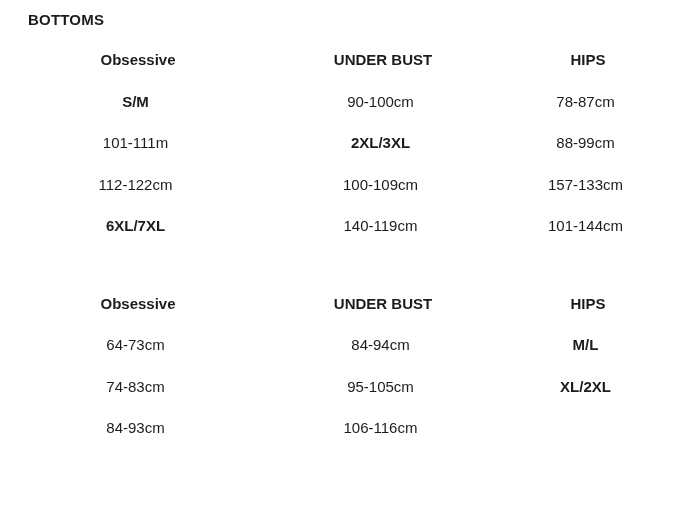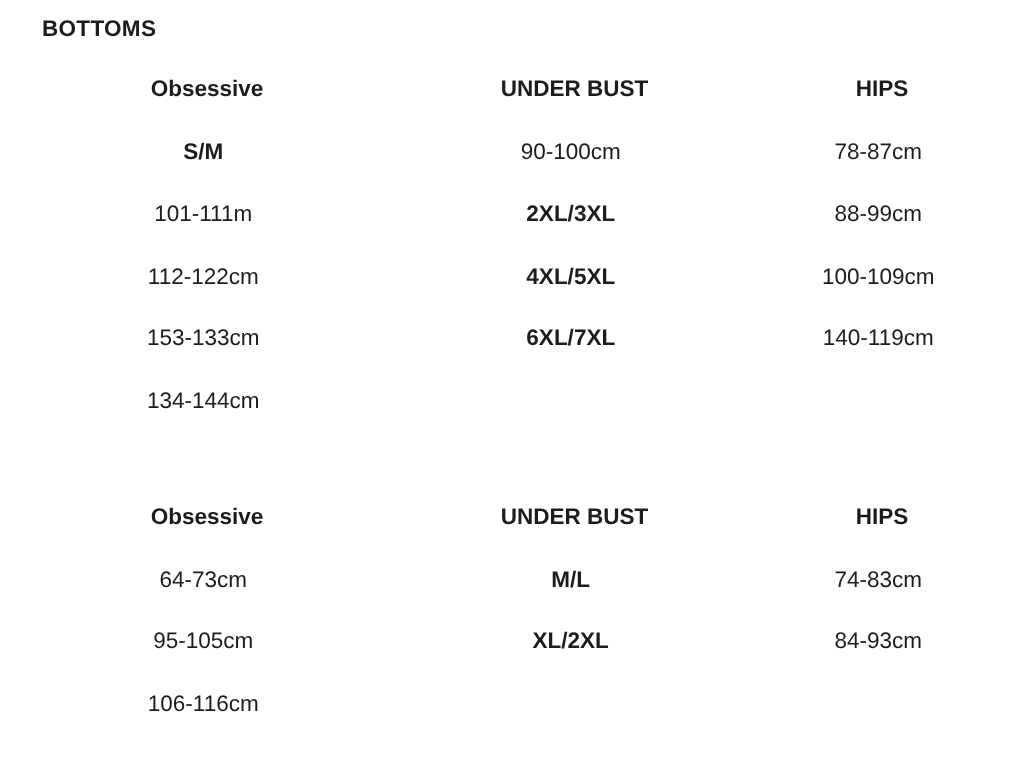--- a/index.html
+++ b/index.html
@@ -69,35 +69,35 @@
     <div class="cell size">S/M</div>
     <div class="cell value">90-100cm</div>
 
     <div class="cell value">78-87cm</div>
     <div class="cell value">101-111m</div>
 
     <div class="cell size">2XL/3XL</div>
     <div class="cell value">88-99cm</div>
     <div class="cell value">112-122cm</div>
 
-    <div class="cell size">4XL/5XL</div>
     <div class="cell value">100-109cm</div>
-    <div class="cell value">153-133cm</div>
+    <div class="cell value">157-133cm</div>
 
     <div class="cell size">6XL/7XL</div>
     <div class="cell value">140-119cm</div>
-    <div class="cell value">134-144cm</div>
+    <div class="cell value">101-144cm</div>
   </div>
 
   <div class="size-table second">
     <div class="cell header">Obsessive</div>
     <div class="cell header">UNDER BUST</div>
     <div class="cell header">HIPS</div>
 
     <div class="cell value">64-73cm</div>
+    <div class="cell value">84-94cm</div>
 
     <div class="cell size">M/L</div>
     <div class="cell value">74-83cm</div>
     <div class="cell value">95-105cm</div>
 
     <div class="cell size">XL/2XL</div>
     <div class="cell value">84-93cm</div>
     <div class="cell value">106-116cm</div>
   </div>
 

